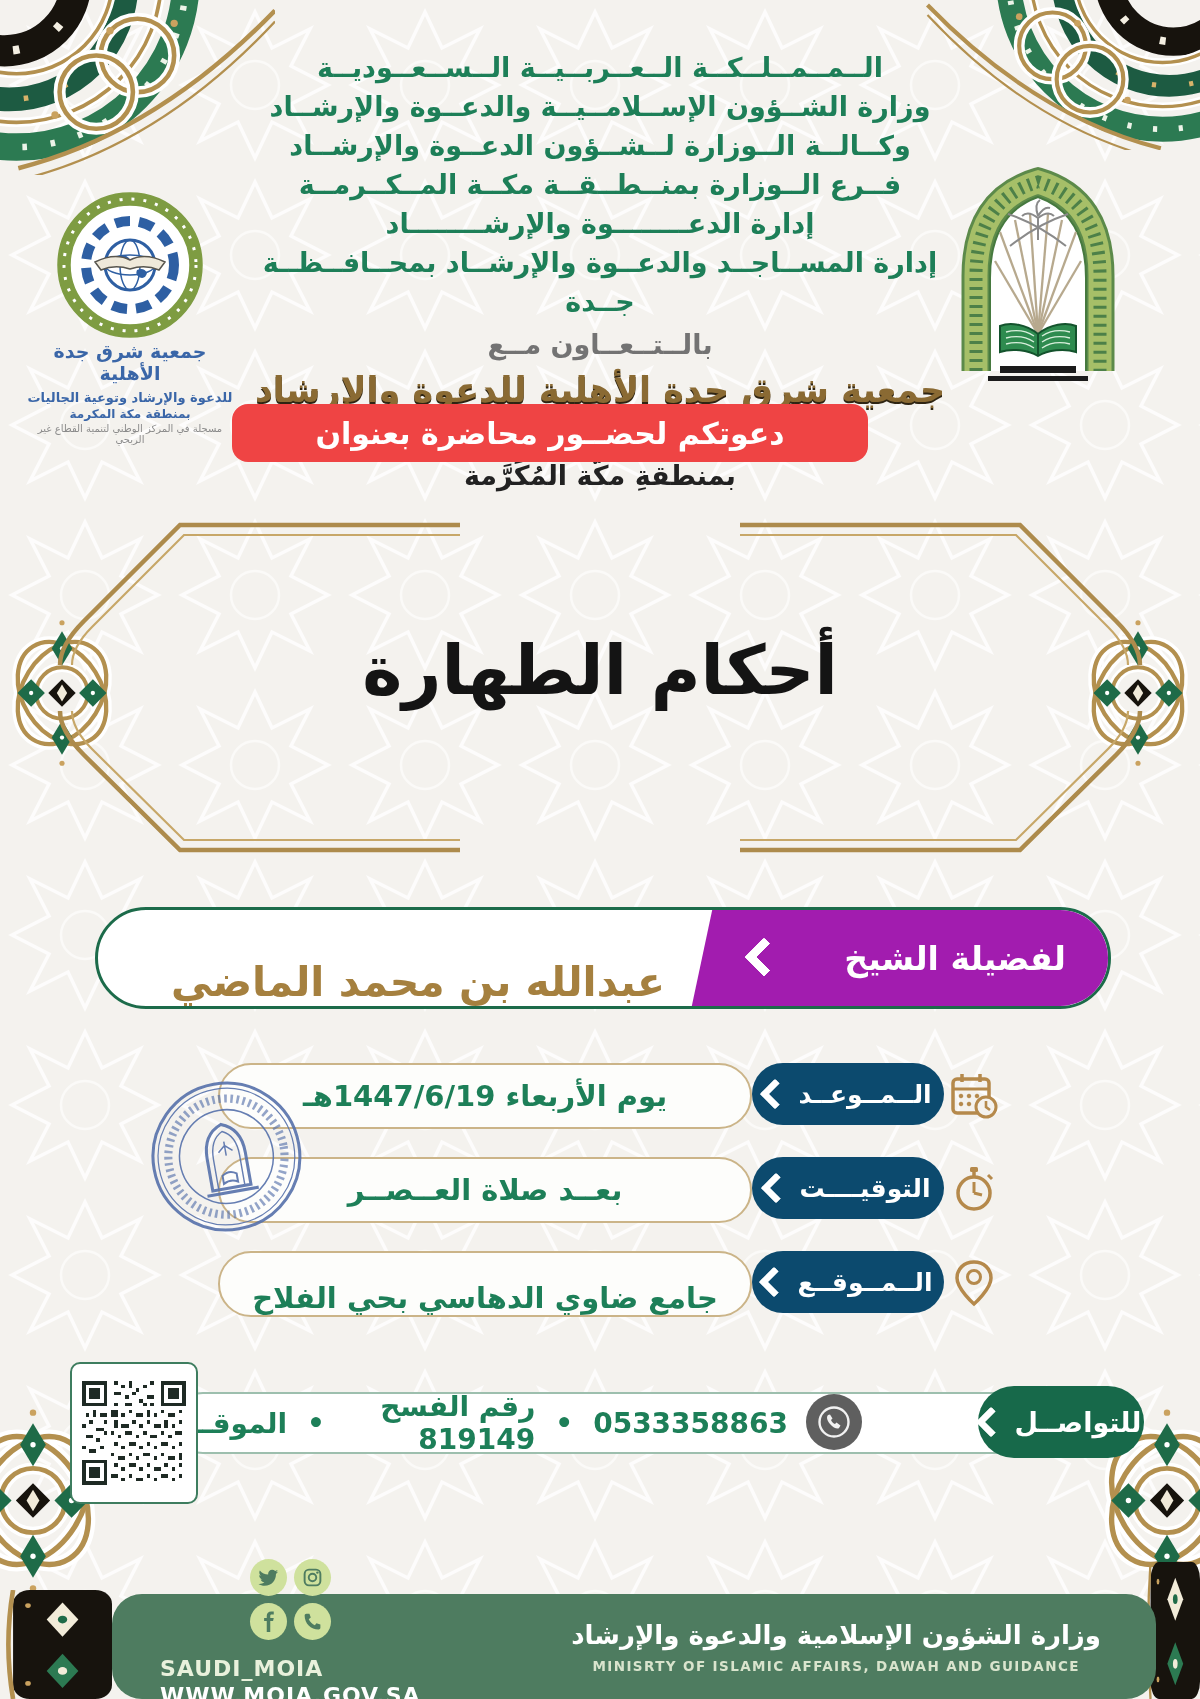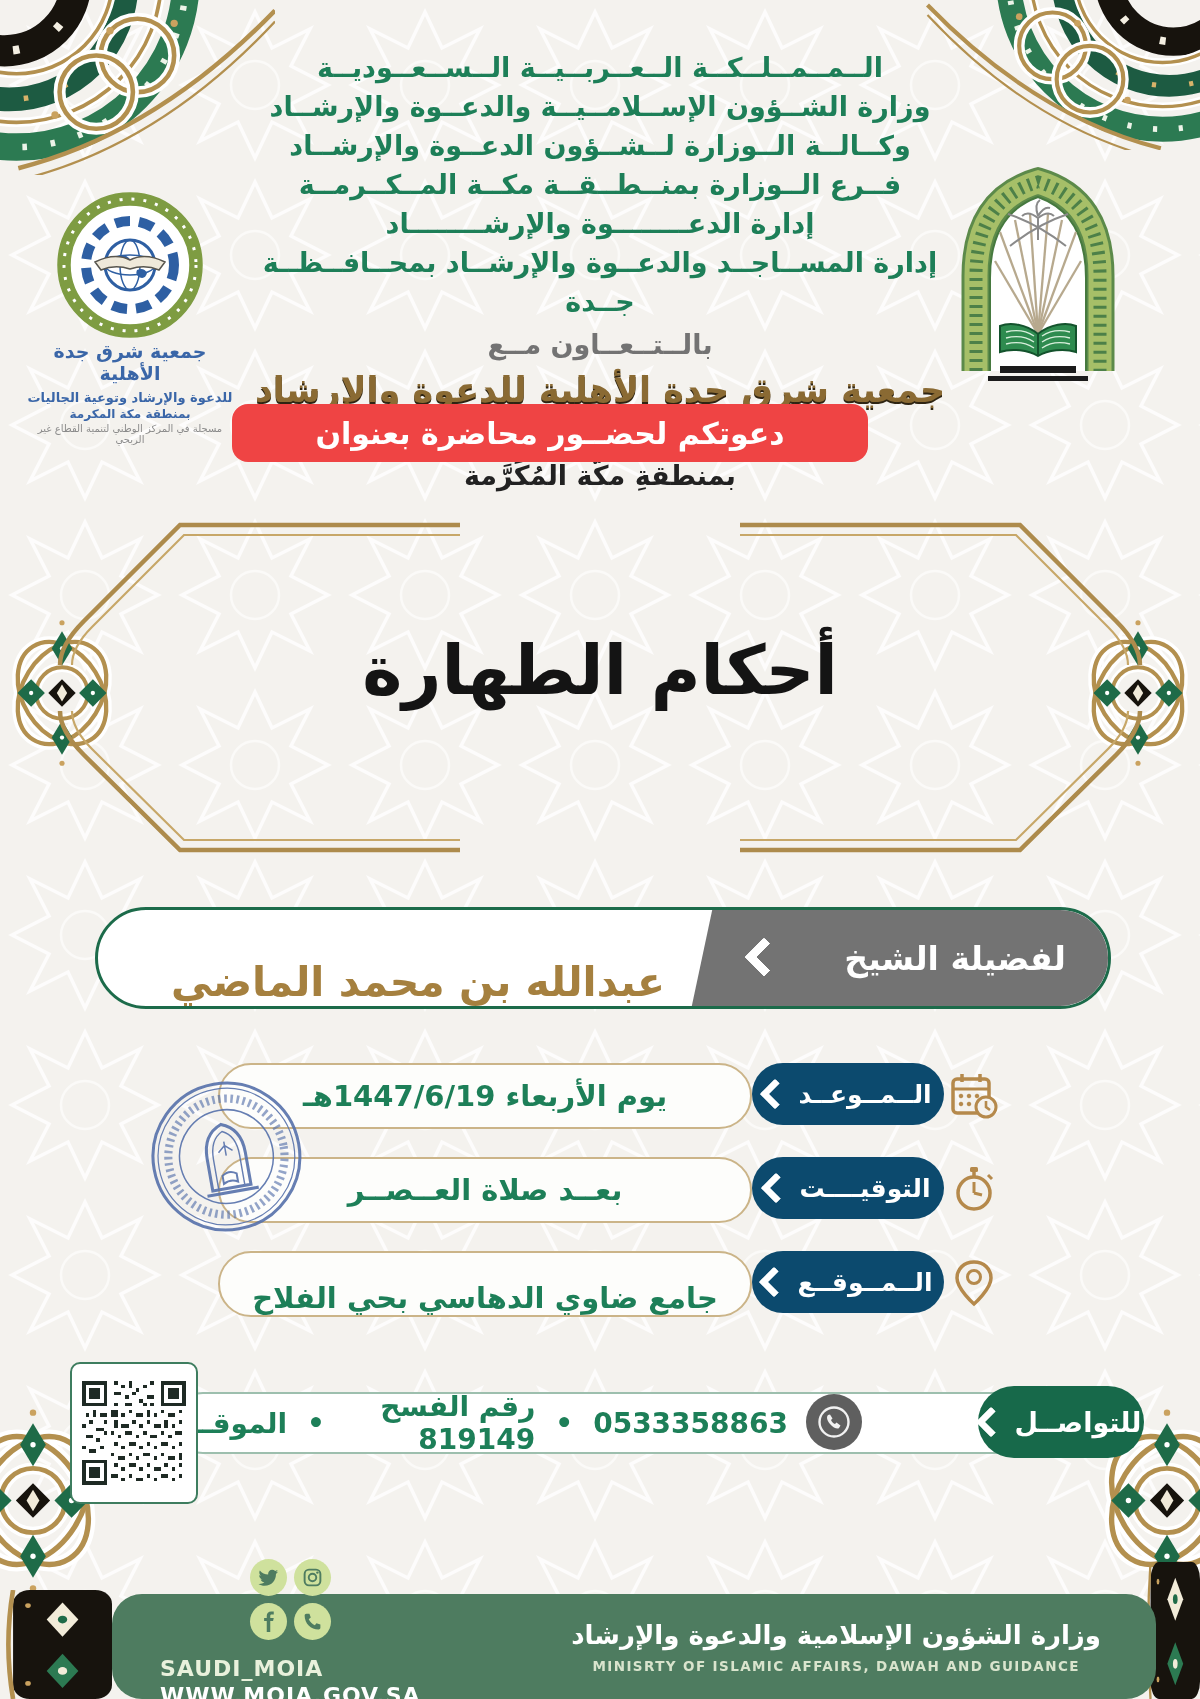--- a/index.html
+++ b/index.html
@@ -15,21 +15,21 @@
           text-align:center;margin-top:10px;}
   .region{font-size:27px;font-weight:700;color:#222;text-align:center;margin-top:10px;}
   
   .banner{left:232px;top:404px;width:636px;height:58px;background:#ef4444;border-radius:16px;
           color:#fff;font-size:30px;font-weight:700;}
   
   .title{left:200px;top:612px;width:800px;height:116px;font-size:68px;font-weight:800;color:#141414;}
   
   .speaker{left:95px;top:907px;width:1010px;height:96px;background:#fff;border:3px solid #1c6b4a;
            border-radius:52px;overflow:hidden;}
-  .speaker-tag{position:absolute;right:-2px;top:-3px;bottom:-3px;width:432px;background:#737373;
+  .speaker-tag{position:absolute;right:-2px;top:-3px;bottom:-3px;width:432px;background:#a21caf;
                border-radius:0 52px 52px 0;}
   .speaker-cut{position:absolute;left:-34px;top:-8px;bottom:-8px;width:58px;background:#fff;
                transform:skewX(-12deg);}
   .speaker-label{position:absolute;right:44px;top:0;bottom:0;display:flex;align-items:center;
                  color:#fff;font-size:33px;font-weight:800;}
   .speaker-name{position:absolute;left:30px;top:0;bottom:0;width:580px;display:flex;align-items:flex-end;
                 justify-content:center;color:#a5803f;font-size:41px;font-weight:800;}
   .chev{display:inline-block;width:15px;height:15px;border-left:7px solid #fff;
         border-bottom:7px solid #fff;transform:rotate(45deg);border-radius:2px;}
   .chev.big{width:19px;height:19px;border-width:9px;}

